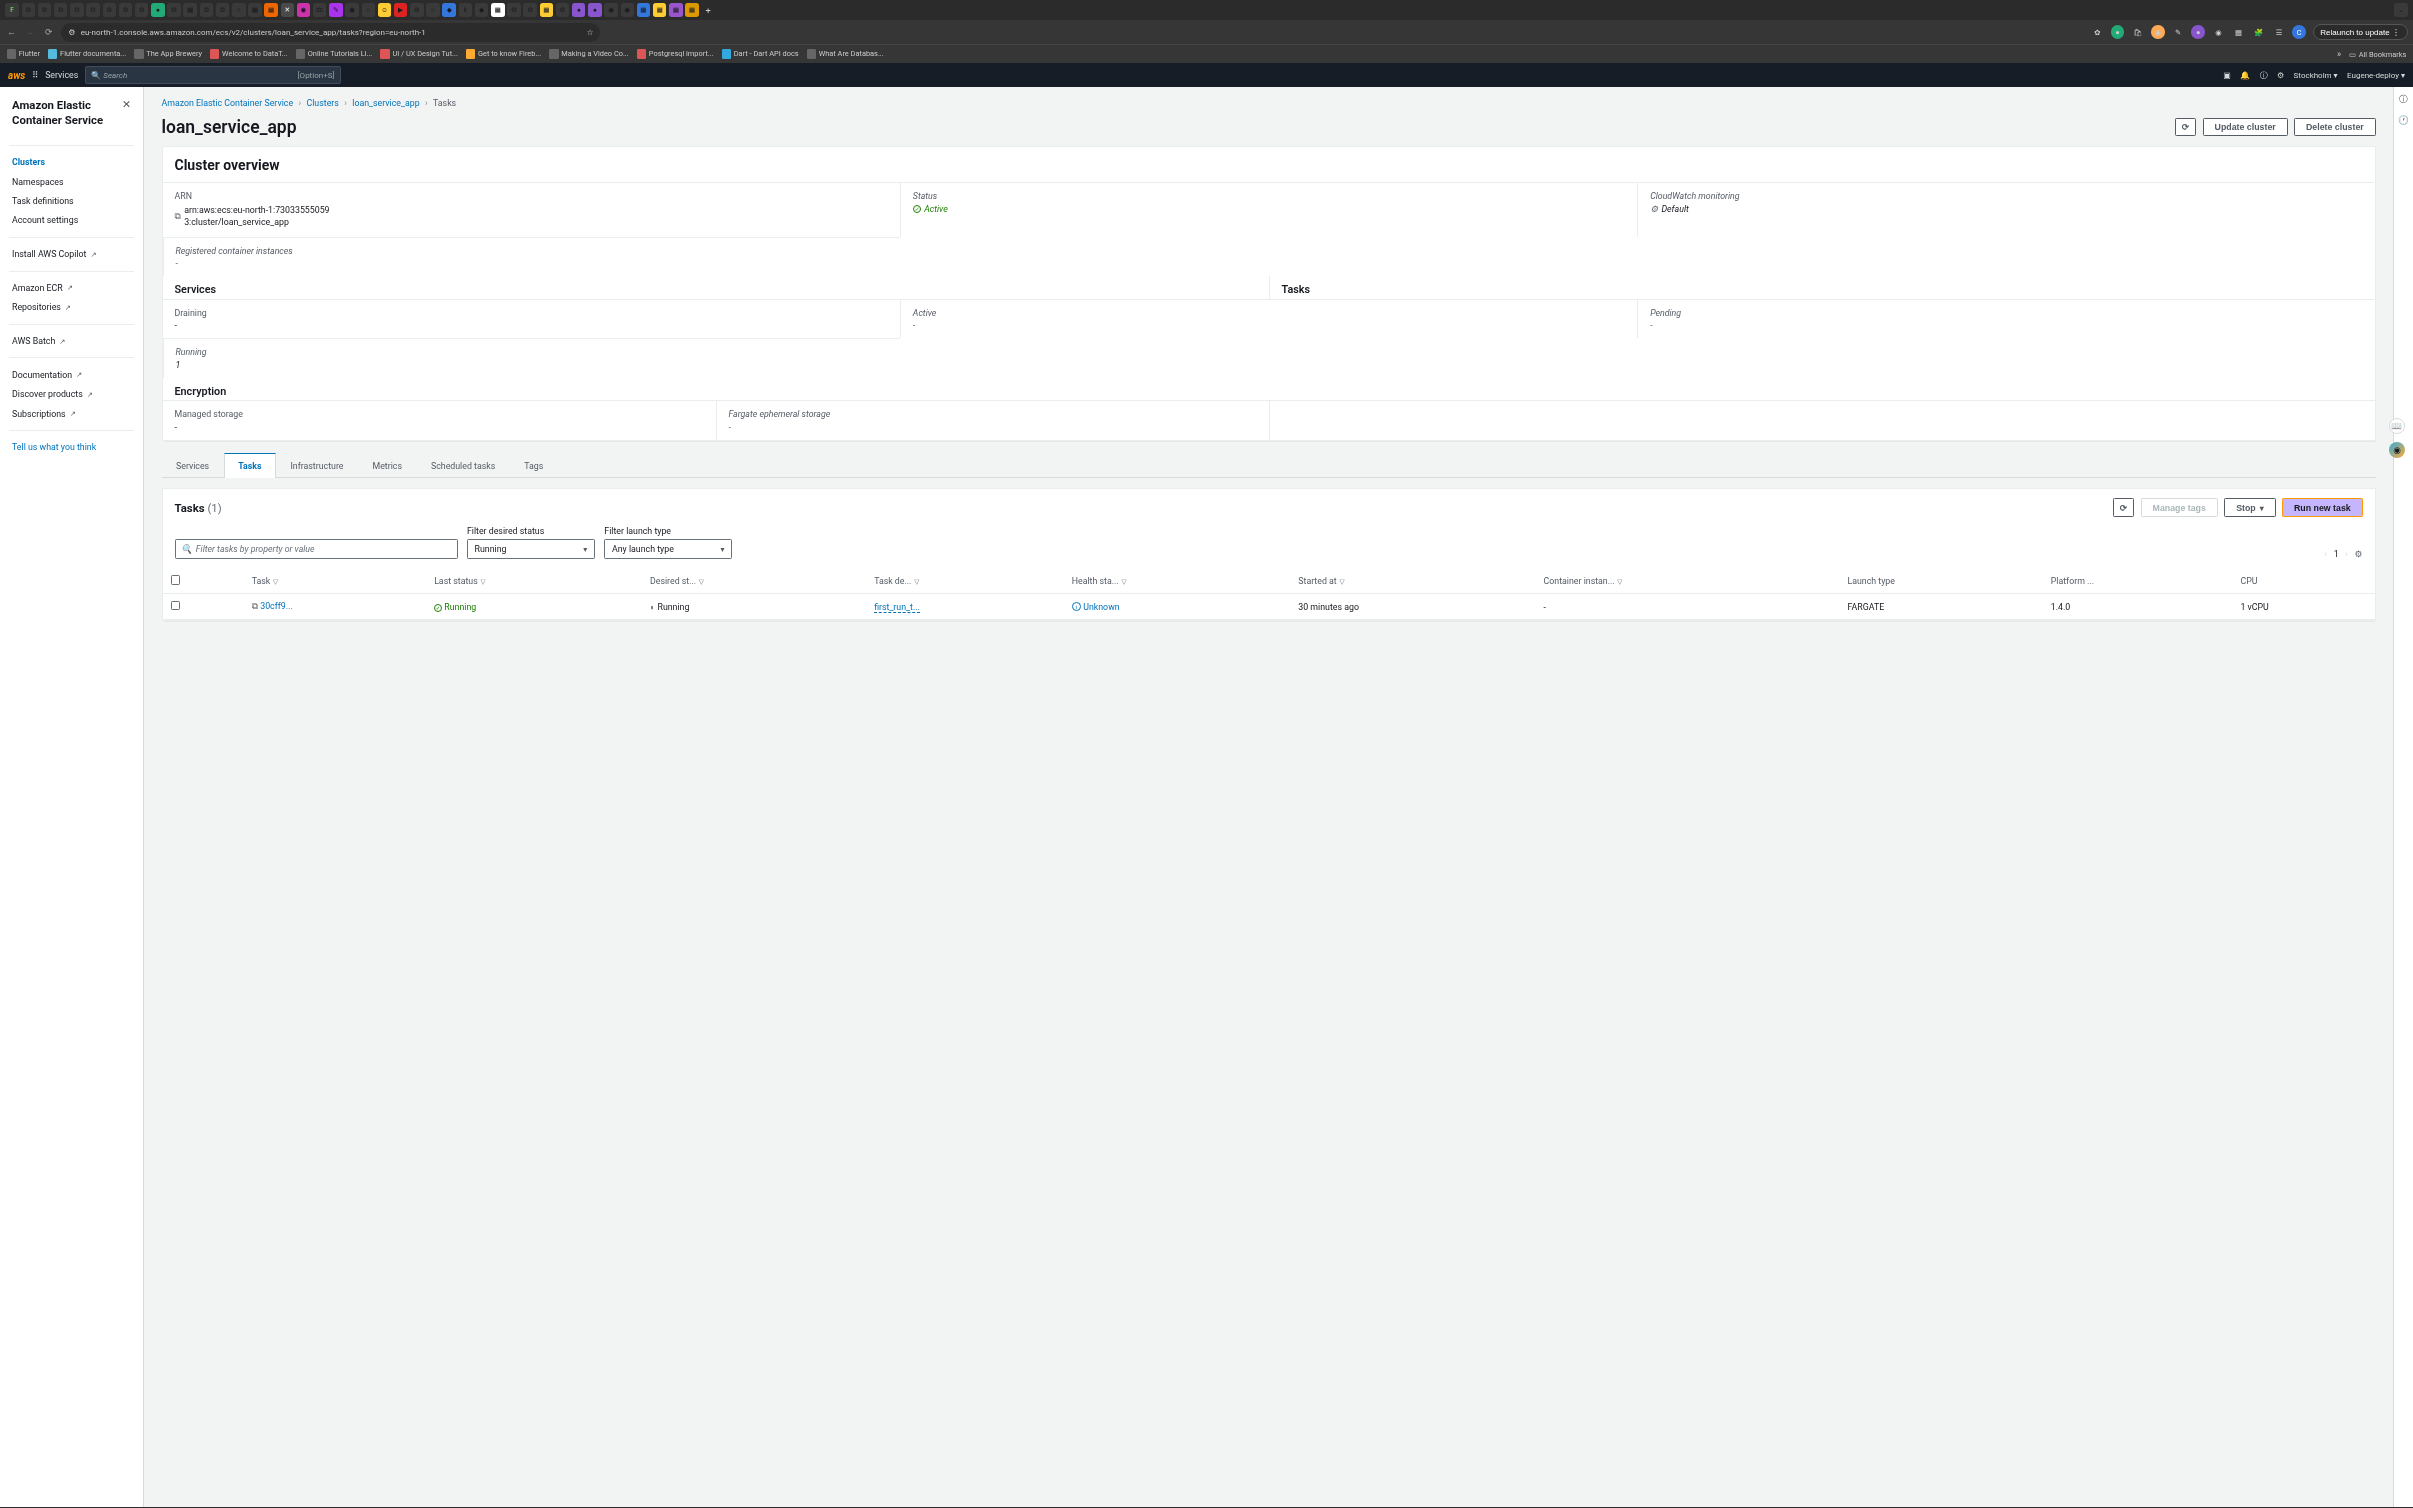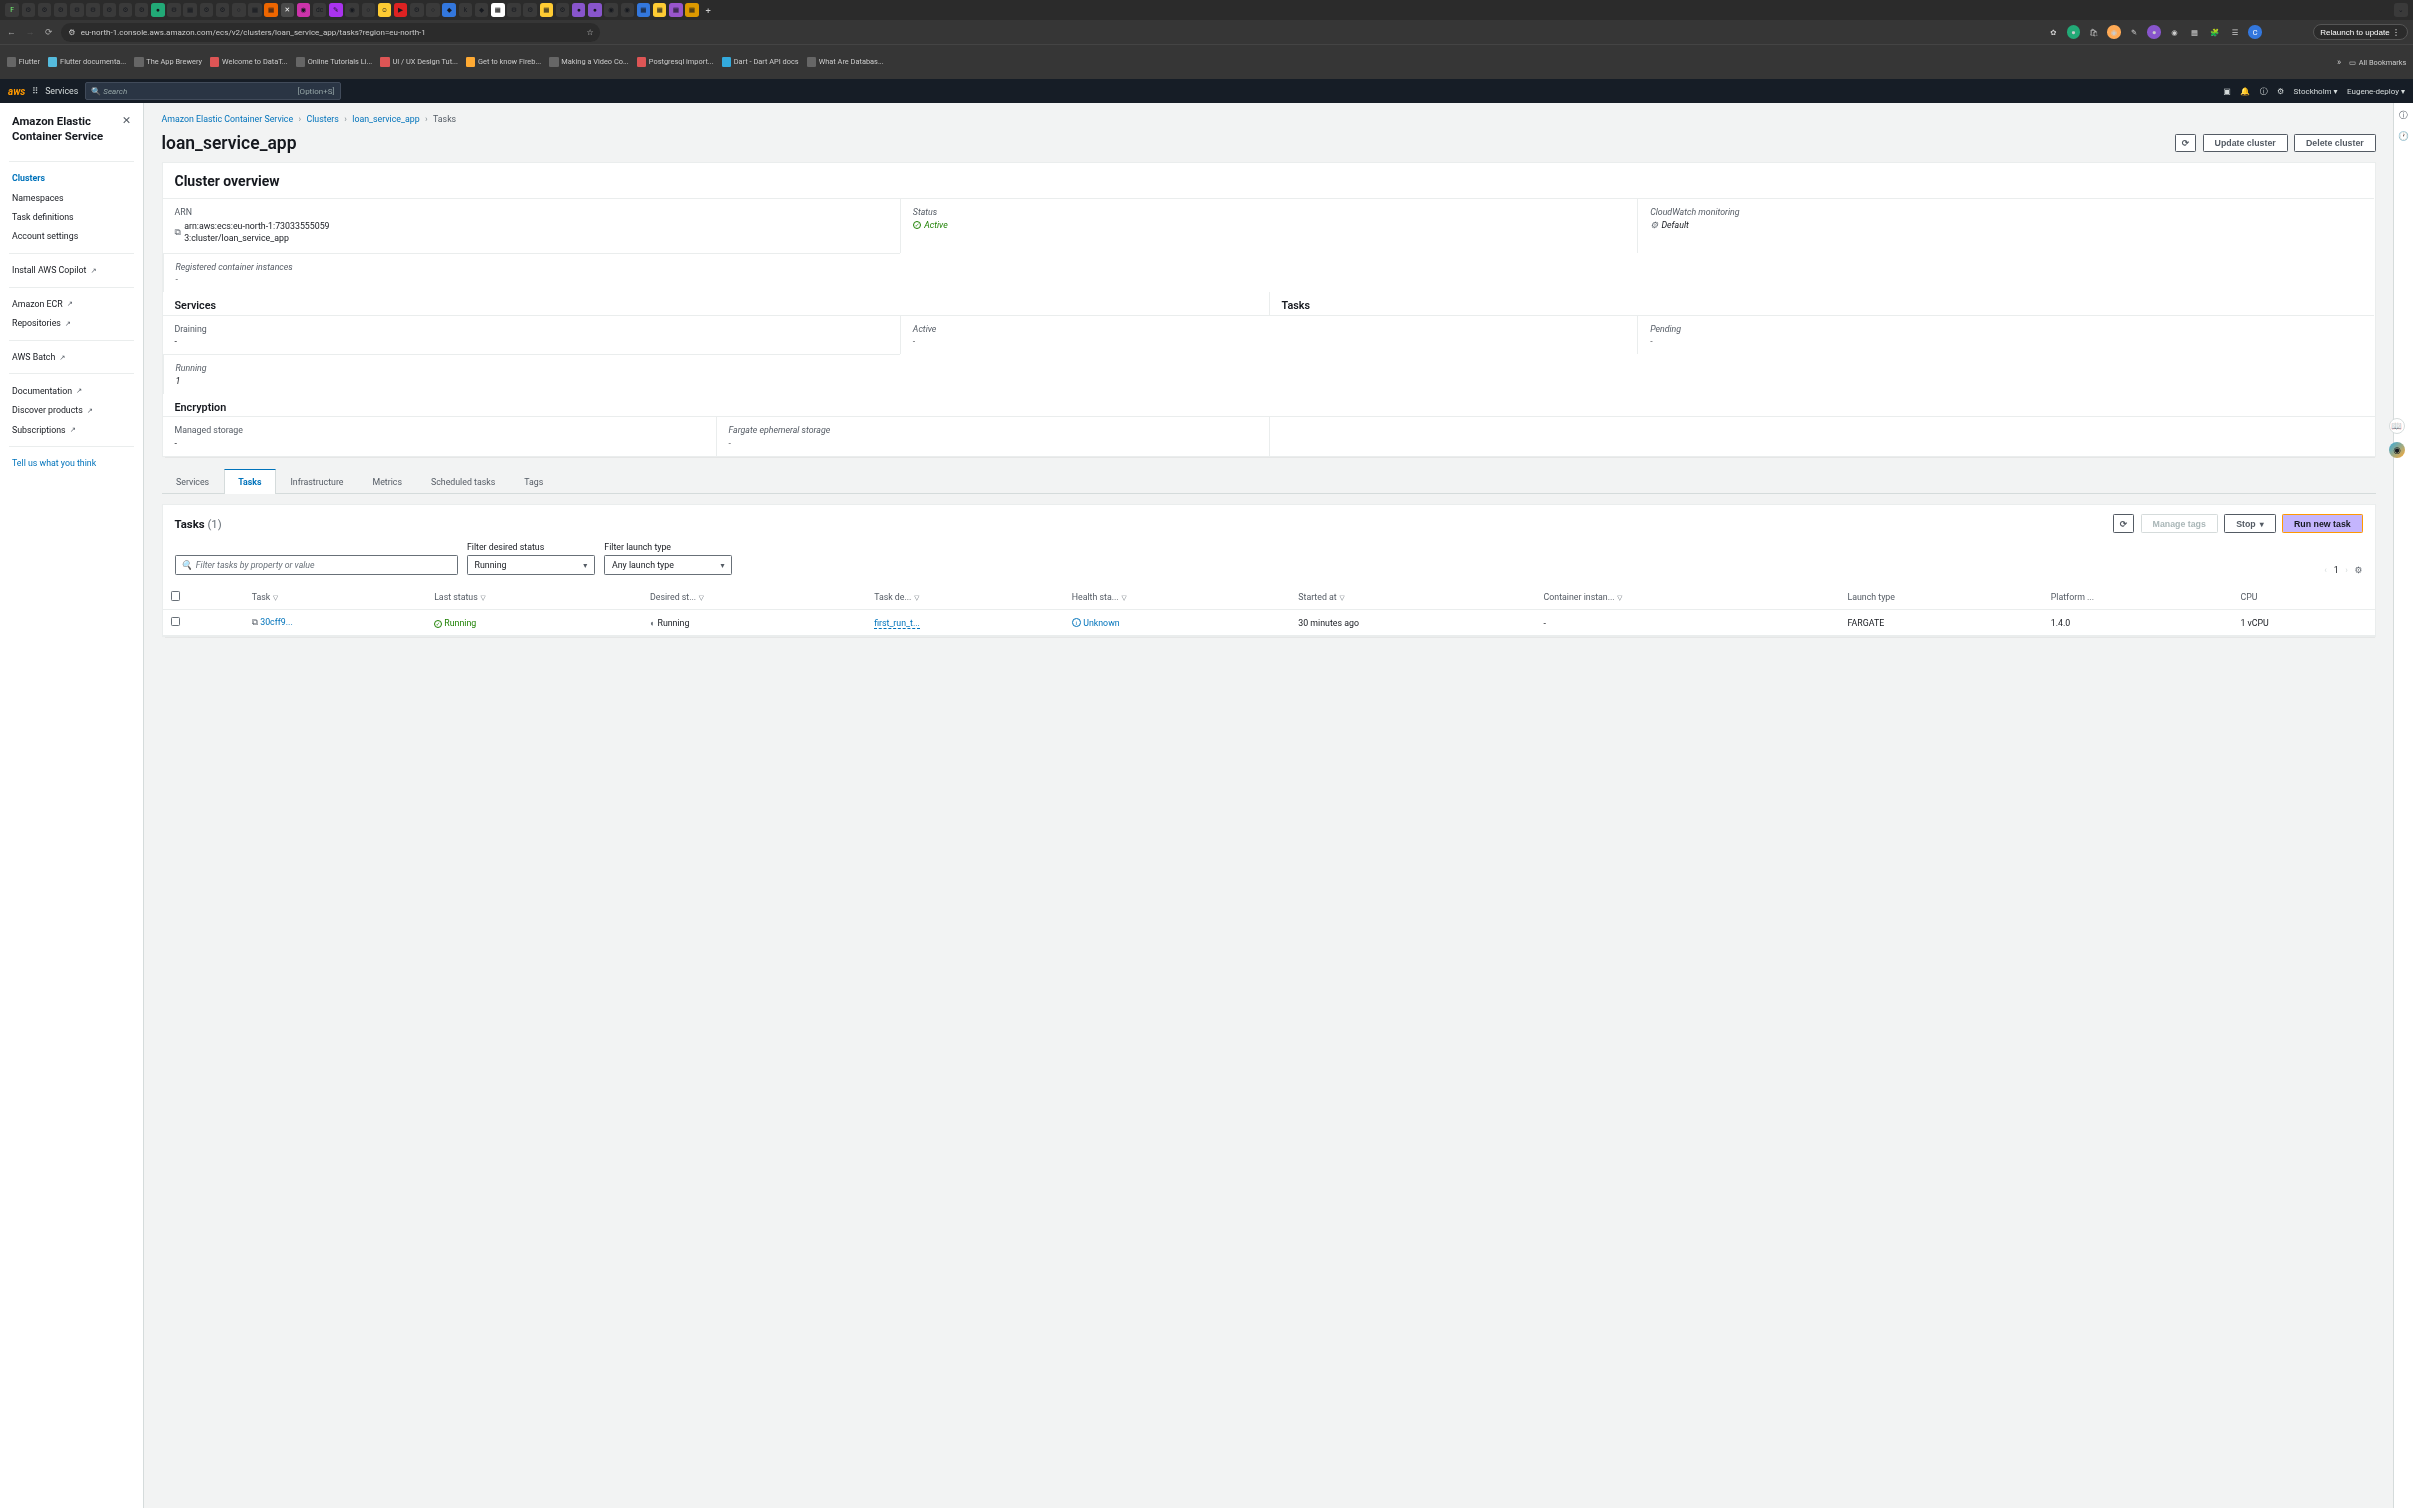--- a/index.html
+++ b/index.html
@@ -7,22 +7,22 @@
   
   
   .browser-tabs { background: #2b2b2b; height: 20px; display: flex; align-items: center; padding: 0 5.4px; gap: 2.7px; }
   .browser-tab { width: 13.5px; height: 13.5px; border-radius: 2.7px; background: #3a3a3a; display: flex; align-items: center; justify-content: center; font-size: 6.7px; }
   .browser-tab.active { background: #4a4a4a; color: #fff; }
   .browser-tab.addtab { background: transparent; color: #ccc; font-size: 9.4px; }
   .browser-toolbar { background: #363636; height: 24px; display: flex; align-items: center; padding: 0 5.4px; gap: 6.7px; }
   .nav-icon { color: #aaa; width: 12px; text-align: center; }
   .url-bar { flex: 1; background: #2b2b2b; border-radius: 12px; height: 19px; display: flex; align-items: center; padding: 0 6.7px; color: #ccc; font-size: 8px; gap: 5.4px; max-width: 539px;}
   .toolbar-icon { width: 13.5px; height: 13.5px; border-radius: 2.7px; display: flex; align-items: center; justify-content: center; color: #ccc; font-size: 7.4px; }
-  .relaunch-btn { background: #2b2b2b; color: #fff; border: 0.7px solid #555; padding: 2.7px 6.7px; border-radius: 9.4px; font-size: 8px; margin-left: 44px; }
-  .bookmarks-bar { background: #363636; height: 35px; display: flex; align-items: center; padding: 0 6.7px; gap: 8px; border-top: 0.7px solid #444; }
+  .relaunch-btn { background: #2b2b2b; color: #fff; border: 0.7px solid #555; padding: 2.7px 6.7px; border-radius: 9.4px; font-size: 8px; }
+  .bookmarks-bar { background: #363636; height: 19px; display: flex; align-items: center; padding: 0 6.7px; gap: 8px; border-top: 0.7px solid #444; }
   .bookmark { display: flex; align-items: center; gap: 2.7px; color: #ccc; font-size: 7.4px; white-space: nowrap; }
   .bookmark-icon { width: 9.4px; height: 9.4px; border-radius: 1.3px; background: #666; display: inline-block; }
   
   
   .aws-header { background: #161d26; height: 24px; display: flex; align-items: center; padding: 0 8px; gap: 6.7px; color: #d5dbdb; }
   .aws-logo { color: #ff9900; font-weight: bold; font-size: 10px; font-style: italic; }
   .aws-search { background: #2a3544; border: 0.7px solid #414b5a; border-radius: 2px; height: 17.5px; flex: 0 0 256px; display: flex; align-items: center; padding: 0 5.4px; color: #95a5a6; font-size: 8px; justify-content: space-between;}
   .aws-header-right { margin-left: auto; display: flex; align-items: center; gap: 9.4px; font-size: 8px; }
   .aws-header-icon { color: #d5dbdb; }
   

